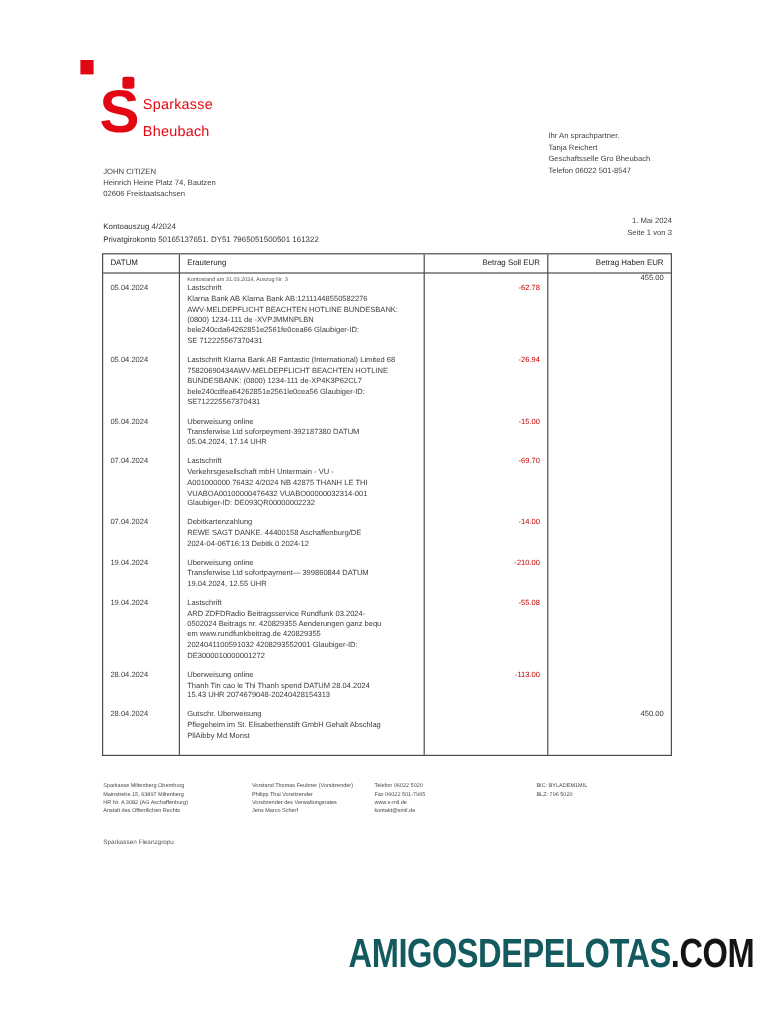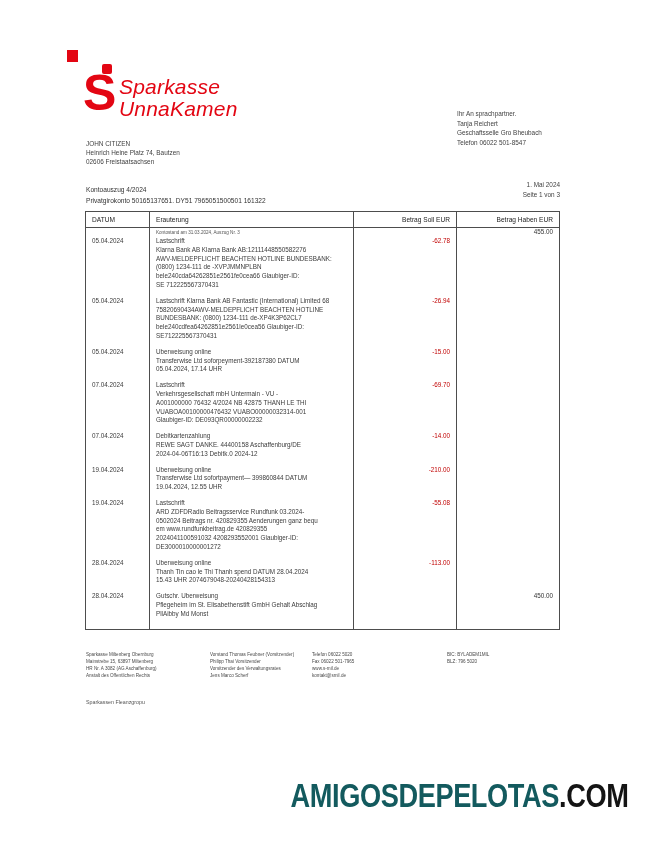--- a/index.html
+++ b/index.html
@@ -8,21 +8,21 @@
     font-family:"Liberation Sans", sans-serif;color:#3b3b3b;
   }
   .abs{position:absolute;}
   
   .regmark{left:67px;top:50px;width:11px;height:12px;background:var(--brand,#e30613);}
   
   .logo{left:83px;top:64px;display:flex;align-items:flex-start;gap:10px;}
   .s-wrap{position:relative;width:26px;height:58px;}
   .s-glyph{font-weight:700;font-size:50px;line-height:58px;color:var(--brand,#e30613);letter-spacing:-2px;}
   .s-dot{position:absolute;top:0px;right:-3px;width:10px;height:10px;background:var(--brand,#e30613);border-radius:2px;}
-  .logo-text{padding-top:12px;color:var(--brand,#e30613);font-size:21px;line-height:22px;font-weight:500;letter-spacing:.2px;font-style:italic;}
+  .logo-text{padding-top:12px;color:var(--brand,#e30613);font-size:12px;line-height:22px;font-weight:500;letter-spacing:.2px;}
   
   .recipient{left:86px;top:139px;font-size:6.4px;line-height:9px;color:#3f3f3f;}
   .contact{left:457px;top:109px;font-size:6.4px;line-height:9.5px;color:#3f3f3f;}
   .dateblock{right:87px;top:180px;font-size:6.4px;line-height:9.5px;text-align:right;color:#3f3f3f;}
   .stmt{left:86px;top:185px;font-size:6.6px;line-height:10.5px;color:#333;}
   
   .stable{left:85px;top:211px;width:475px;height:419px;border:1px solid #4d4d4d;box-sizing:border-box;}
   .vline{position:absolute;top:0;bottom:0;width:1px;background:#4d4d4d;}
   .vl1{left:63px;} .vl2{left:267px;} .vl3{left:370px;}
   .thead{display:grid;grid-template-columns:63px 204px 103px 1fr;border-bottom:1px solid #4d4d4d;
@@ -57,21 +57,21 @@
 
   <div class="abs regmark"></div>
 
   <div class="abs logo">
     <div class="s-wrap">
       <div class="s-glyph">S</div>
       <div class="s-dot"></div>
     </div>
     <div class="logo-text">
       <div>Sparkasse</div>
-      <div>UnnaKamen</div>
+      <div>Bheubach</div>
     </div>
   </div>
 
   <div class="abs recipient">
       <div>JOHN CITIZEN</div>
       <div>Heinrich Heine Platz 74, Bautzen</div>
       <div>02606 Freistaatsachsen</div>
     </div>
 
   <div class="abs contact">

